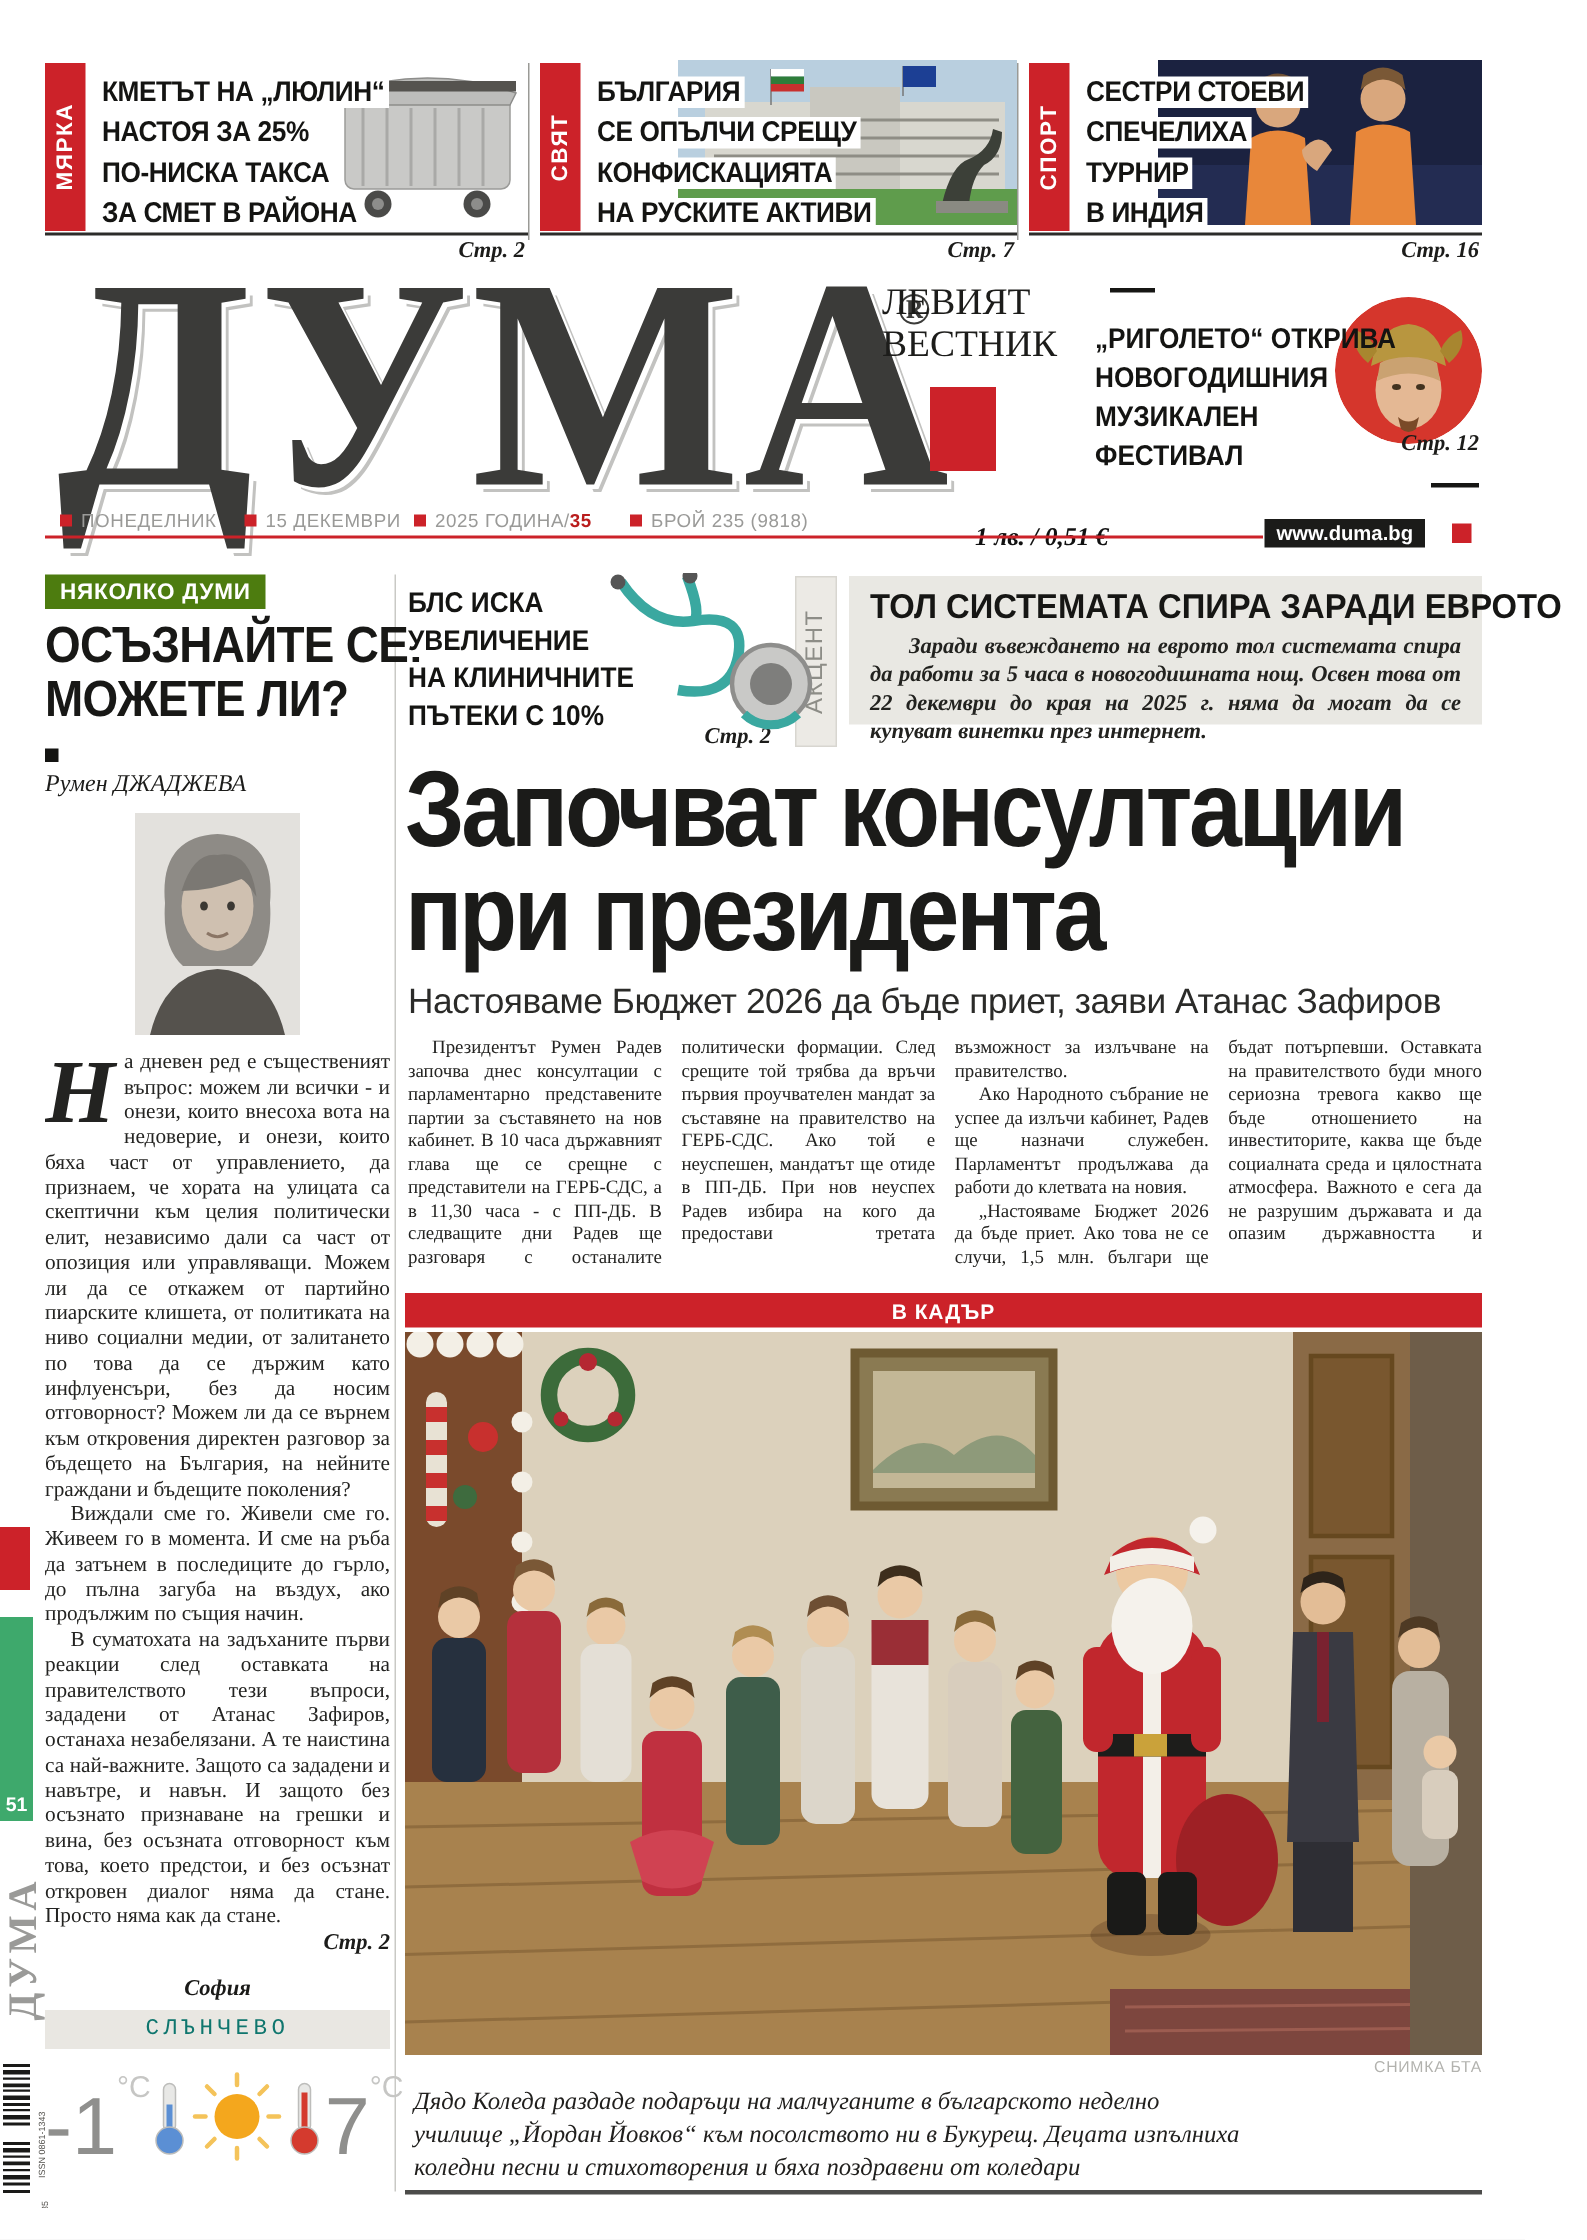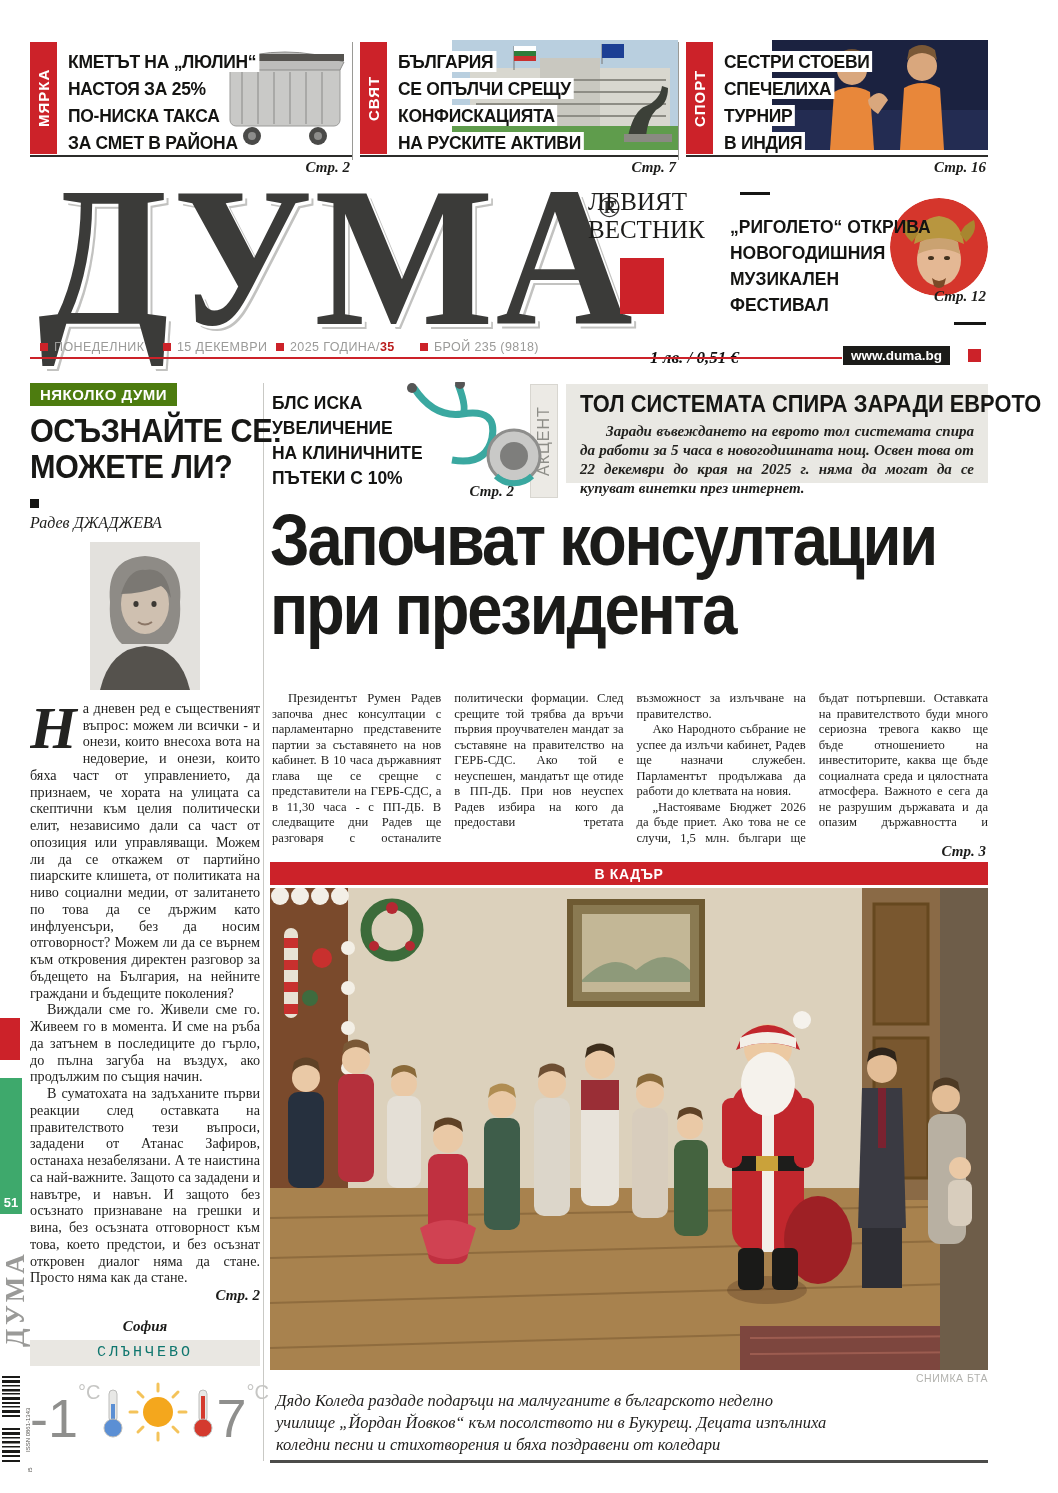--- a/index.html
+++ b/index.html
@@ -314,21 +314,21 @@
 
   <div id="col-divider"></div>
 
   <div id="opinion">
     <span class="kicker">НЯКОЛКО ДУМИ</span>
     <div class="op-title">
       <div>ОСЪЗНАЙТЕ СЕ!</div>
       <div>МОЖЕТЕ ЛИ?</div>
     </div>
     <div class="bullet"></div>
-    <div class="author">Радев ДЖАДЖЕВА</div>
+    <div class="author">Румен ДЖАДЖЕВА</div>
     <div id="op-photo">
       <svg width="110" height="148" viewBox="0 0 110 148">
         <rect width="110" height="148" fill="#e3e1dd"></rect>
         <path d="M20 60 q-4 -44 35 -46 q39 2 35 46 q2 30 -12 42 l-46 0 q-14 -12 -12 -42" fill="#8e8b86"></path>
         <ellipse cx="55" cy="62" rx="24" ry="30" fill="#cfc0b0"></ellipse>
         <path d="M31 52 q8 -26 24 -24 q22 -4 26 28 q-6 -10 -10 -12 q-20 8 -40 8" fill="#7b7873"></path>
         <path d="M10 148 q10 -42 45 -44 q35 2 45 44 Z" fill="#55524d"></path>
         <ellipse cx="46" cy="62" rx="2.6" ry="3" fill="#3b3833"></ellipse>
           <ellipse cx="64" cy="62" rx="2.6" ry="3" fill="#3b3833"></ellipse>
         <path d="M48 80 q7 5 14 0" stroke="#8a7565" fill="none" stroke-width="2"></path>
@@ -435,26 +435,26 @@
 
   <div id="tol">
     <div class="tol-title">ТОЛ СИСТЕМАТА СПИРА ЗАРАДИ ЕВРОТО</div>
     <div class="tol-body">Заради въвеждането на еврото тол системата спира да работи за 5 часа в новогодишната нощ. Освен това от 22 декември до края на 2025 г. няма да могат да се купуват винетки през интернет.</div>
   </div>
 
   <h1 id="lead-title">
     <span class="tl">Започват консултации</span>
     <span class="tl">при президента</span>
   </h1>
+  <div id="lead-sub">Настояваме Бюджет 2026 да бъде приет, заяви Атанас Зафиров</div>
   <div id="lead-cols">
     <p>Президентът Румен Радев започва днес консултации с парламентарно представените партии за съставянето на нов кабинет. В 10 часа държавният глава ще се срещне с представители на ГЕРБ-СДС, а в 11,30 часа - с ПП-ДБ. В следващите дни Радев ще разговаря с останалите политически формации. След срещите той трябва да връчи първия проучвателен мандат за съставяне на правителство на ГЕРБ-СДС. Ако той е неуспешен, мандатът ще отиде в ПП-ДБ. При нов неуспех Радев избира на кого да предостави третата възможност за излъчване на правителство.</p>
     <p>Ако Народното събрание не успее да излъчи кабинет, Радев ще назначи служебен. Парламентът продължава да работи до клетвата на новия.</p>
     <p>„Настояваме Бюджет 2026 да бъде приет. Ако това не се случи, 1,5 млн. българи ще бъдат потърпевши. Оставката на правителството буди много сериозна тревога какво ще бъде отношението на инвеститорите, каква ще бъде социалната среда и цялостната атмосфера. Важното е сега да не разрушим държавата и да опазим държавността и стабилността“, призова Атанас Зафиров.</p>
   </div>
-  <div id="lead-page" class="pageref">Стр. 3</div>
 
   <div id="photo-bar">В КАДЪР</div>
 
   <div id="main-photo">
     <svg width="718" height="482" viewBox="0 0 718 482" preserveAspectRatio="none">
       <rect width="718" height="482" fill="#d5c9b4"></rect>
       <rect width="718" height="310" fill="#dcd1bc"></rect>
       <rect y="300" width="718" height="182" fill="#a8824e"></rect>
       <g stroke="#8f6c3e" stroke-width="2">
         <line x1="0" y1="330" x2="718" y2="318"></line>

